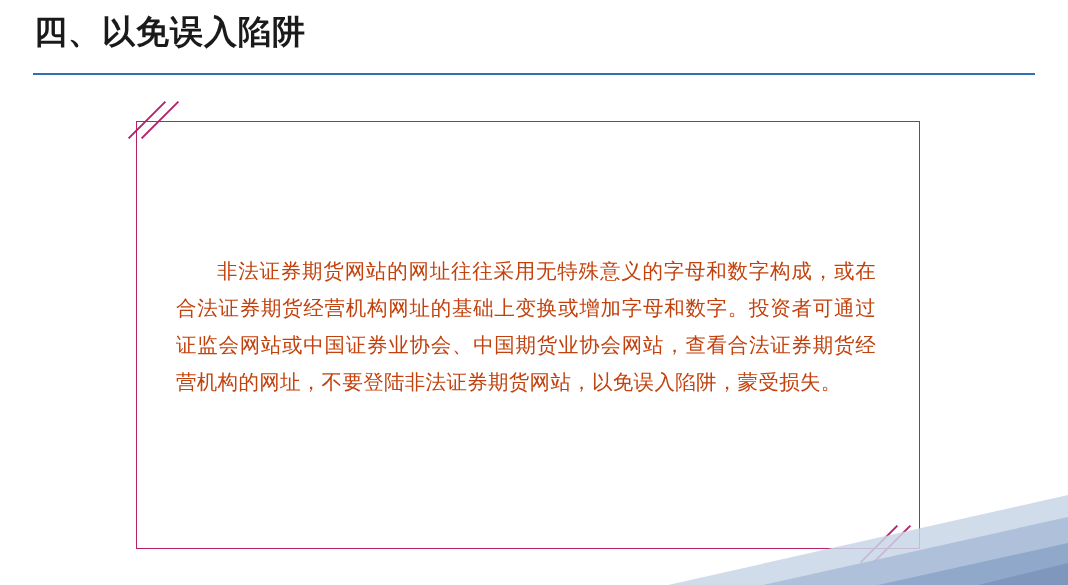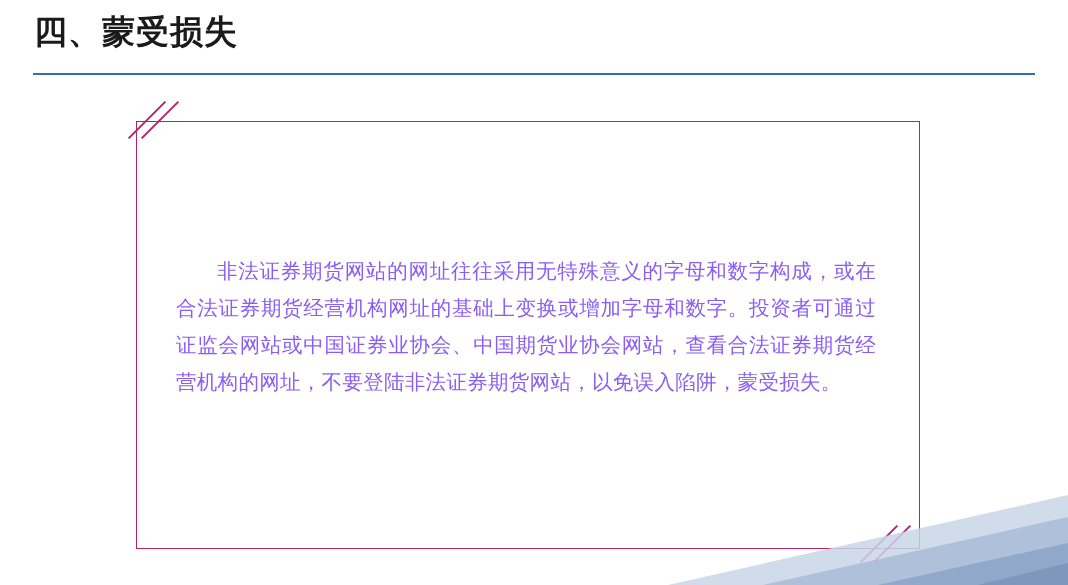--- a/index.html
+++ b/index.html
@@ -78,21 +78,21 @@
 
   
   .body-text {
     position: absolute;
     left: 176px;
     top: 253px;
     width: 700px;
     font-family: "DejaVu Sans", "Liberation Sans", sans-serif;
     font-size: 20.5px;
     line-height: 37px;
-    color: #8b5cf6;
+    color: #c2410c;
     text-indent: 2em;
     text-align: justify;
     text-justify: inter-ideograph;
     letter-spacing: 0.3px;
   }
 
   
   .ribbon {
     position: absolute;
     right: 0;
@@ -102,21 +102,21 @@
     overflow: hidden;
     pointer-events: none;
   }
   .ribbon svg { display: block; }
 </style>
 </head>
 <body>
 
 <div class="slide">
 
-  <div class="title">四、蒙受损失</div>
+  <div class="title">四、以免误入陷阱</div>
 
   <div class="title-rule"></div>
 
   <div class="content-frame"></div>
 
   <div class="slash-group slash-tl">
     <div class="bar b1"></div>
     <div class="bar b2"></div>
   </div>
 

